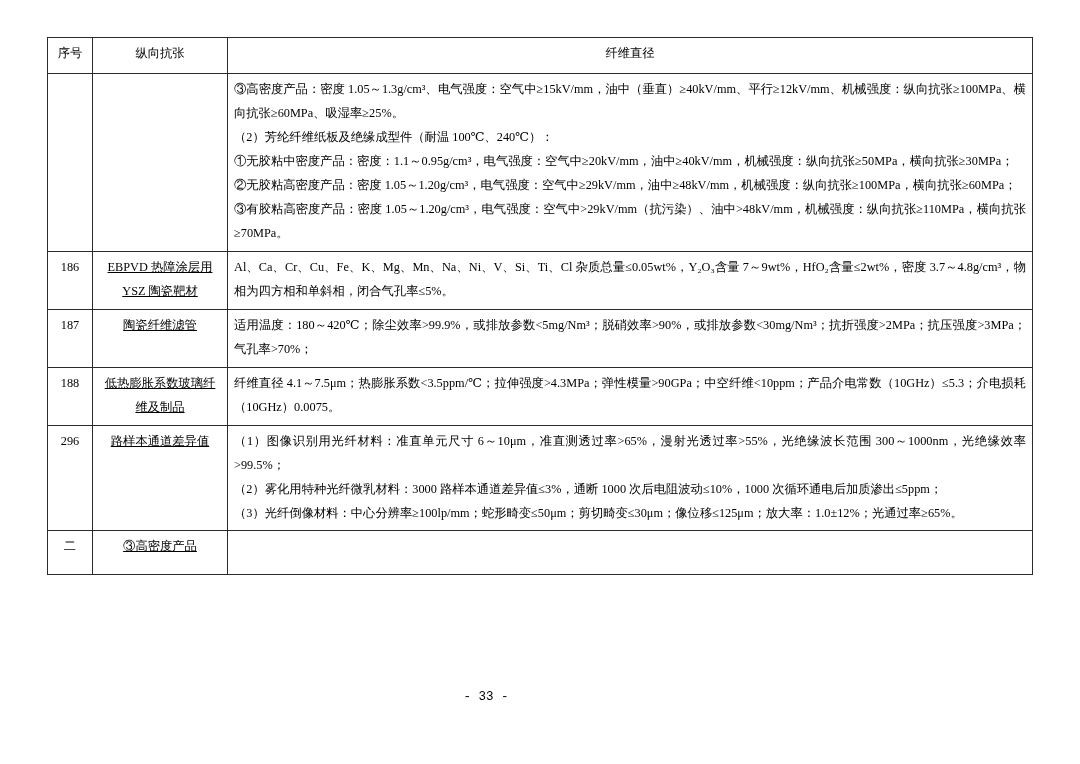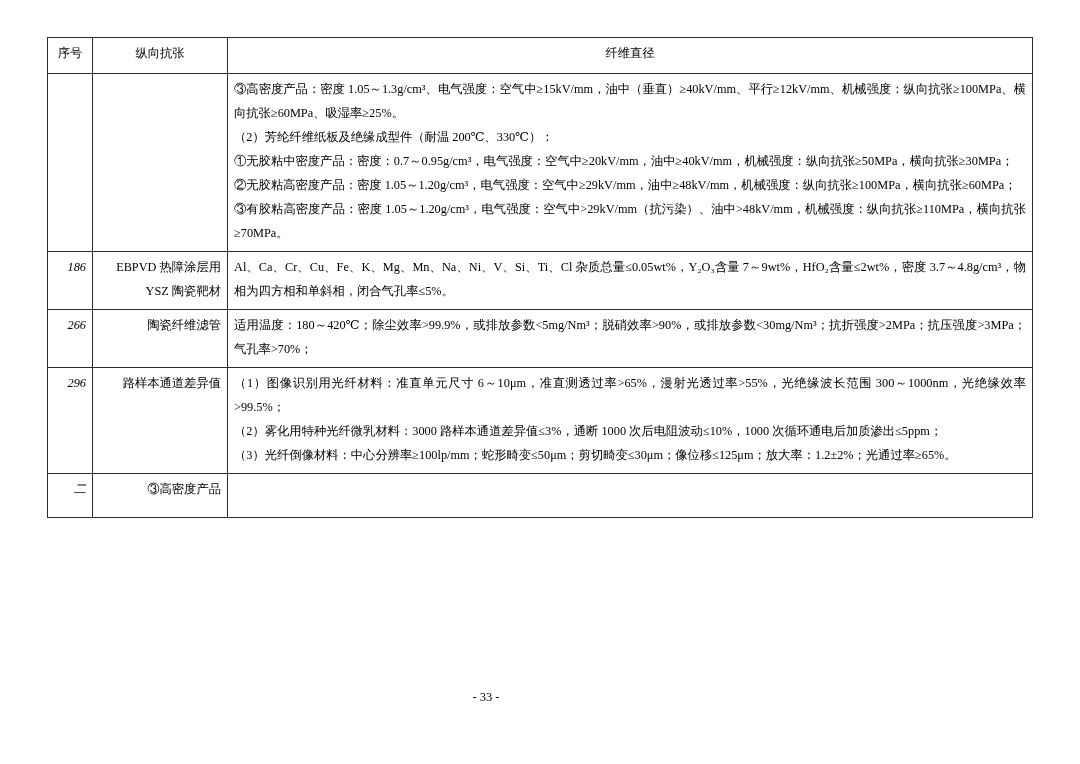--- a/index.html
+++ b/index.html
@@ -46,47 +46,47 @@
   thead td {
     text-align: center;
     vertical-align: middle;
     height: 26px;
     padding-top: 3px;
     padding-bottom: 3px;
     font-size: 12.8px;
     line-height: 1.4;
   }
   .cell-center {
-    text-align: right;
+    text-align: center;
     vertical-align: middle;
-    font-style: italic;
   }
   .cell-name {
-    text-align: right;
+    text-align: center;
     vertical-align: middle;
     line-height: 1.9;
+    text-decoration: underline;
   }
   .req p {
     margin: 0;
     text-align: justify;
     text-justify: inter-ideograph;
   }
   .req-cont {
     padding-top: 6px;
     padding-bottom: 6px;
   }
   .empty-cell { height: 34px; }
   .footer {
     position: absolute;
     left: 0;
     top: 690px;
     width: 972px;
     text-align: center;
     font-size: 12.5px;
-    font-family: Liberation Serif, serif;
+    font-family: Liberation Mono, monospace;
   }
   .nowrap-no { white-space: nowrap; }
 </style>
 </head>
 <body>
 
 <div class="page">
 
   <table class="doc-table">
     <colgroup>
@@ -101,51 +101,58 @@
         <td>纤维直径</td>
       </tr>
     </thead>
     <tbody>
 
       <tr>
         <td class="cell-center"></td>
         <td class="cell-name"></td>
         <td class="req req-cont">
           <p>③高密度产品：密度 1.05～1.3g/cm³、电气强度：空气中≥15kV/mm，油中（垂直）≥40kV/mm、平行≥12kV/mm、机械强度：纵向抗张≥100MPa、横向抗张≥60MPa、吸湿率≥25%。</p>
-          <p>（2）芳纶纤维纸板及绝缘成型件（耐温 200℃、330℃）：</p>
-          <p>①无胶粘中密度产品：密度：0.7～0.95g/cm³，电气强度：空气中≥20kV/mm，油中≥40kV/mm，机械强度：纵向抗张≥50MPa，横向抗张≥30MPa；</p>
+          <p>（2）芳纶纤维纸板及绝缘成型件（耐温 100℃、240℃）：</p>
+          <p>①无胶粘中密度产品：密度：1.1～0.95g/cm³，电气强度：空气中≥20kV/mm，油中≥40kV/mm，机械强度：纵向抗张≥50MPa，横向抗张≥30MPa；</p>
           <p>②无胶粘高密度产品：密度 1.05～1.20g/cm³，电气强度：空气中≥29kV/mm，油中≥48kV/mm，机械强度：纵向抗张≥100MPa，横向抗张≥60MPa；</p>
           <p>③有胶粘高密度产品：密度 1.05～1.20g/cm³，电气强度：空气中&gt;29kV/mm（抗污染）、油中&gt;48kV/mm，机械强度：纵向抗张≥110MPa，横向抗张≥70MPa。</p>
         </td>
       </tr>
 
       <tr>
         <td class="cell-center nowrap-no">186</td>
         <td class="cell-name">EBPVD 热障涂层用 YSZ 陶瓷靶材</td>
         <td class="req">
           <p>Al、Ca、Cr、Cu、Fe、K、Mg、Mn、Na、Ni、V、Si、Ti、Cl 杂质总量≤0.05wt%，Y₂O₃含量 7～9wt%，HfO₂含量≤2wt%，密度 3.7～4.8g/cm³，物相为四方相和单斜相，闭合气孔率≤5%。</p>
         </td>
       </tr>
 
       <tr>
-        <td class="cell-center nowrap-no">266</td>
+        <td class="cell-center nowrap-no">187</td>
         <td class="cell-name">陶瓷纤维滤管</td>
         <td class="req">
           <p>适用温度：180～420℃；除尘效率&gt;99.9%，或排放参数&lt;5mg/Nm³；脱硝效率&gt;90%，或排放参数&lt;30mg/Nm³；抗折强度&gt;2MPa；抗压强度&gt;3MPa；气孔率&gt;70%；</p>
         </td>
       </tr>
 
+      <tr>
+        <td class="cell-center nowrap-no">188</td>
+        <td class="cell-name">低热膨胀系数玻璃纤维及制品</td>
+        <td class="req">
+          <p>纤维直径 4.1～7.5μm；热膨胀系数&lt;3.5ppm/℃；拉伸强度&gt;4.3MPa；弹性模量&gt;90GPa；中空纤维&lt;10ppm；产品介电常数（10GHz）≤5.3；介电损耗（10GHz）0.0075。</p>
+        </td>
+      </tr>
 
       <tr>
         <td class="cell-center nowrap-no">296</td>
         <td class="cell-name">路样本通道差异值</td>
         <td class="req req-cont">
           <p>（1）图像识别用光纤材料：准直单元尺寸 6～10μm，准直测透过率&gt;65%，漫射光透过率&gt;55%，光绝缘波长范围 300～1000nm，光绝缘效率&gt;99.5%；</p>
           <p>（2）雾化用特种光纤微乳材料：3000 路样本通道差异值≤3%，通断 1000 次后电阻波动≤10%，1000 次循环通电后加质渗出≤5ppm；</p>
-          <p>（3）光纤倒像材料：中心分辨率≥100lp/mm；蛇形畸变≤50μm；剪切畸变≤30μm；像位移≤125μm；放大率：1.2±2%；光通过率≥65%。</p>
+          <p>（3）光纤倒像材料：中心分辨率≥100lp/mm；蛇形畸变≤50μm；剪切畸变≤30μm；像位移≤125μm；放大率：1.0±12%；光通过率≥65%。</p>
         </td>
       </tr>
 
       <tr>
         <td class="cell-center empty-cell">二</td>
         <td class="cell-name empty-cell">③高密度产品</td>
         <td class="req empty-cell"></td>
       </tr>
 
     </tbody>

